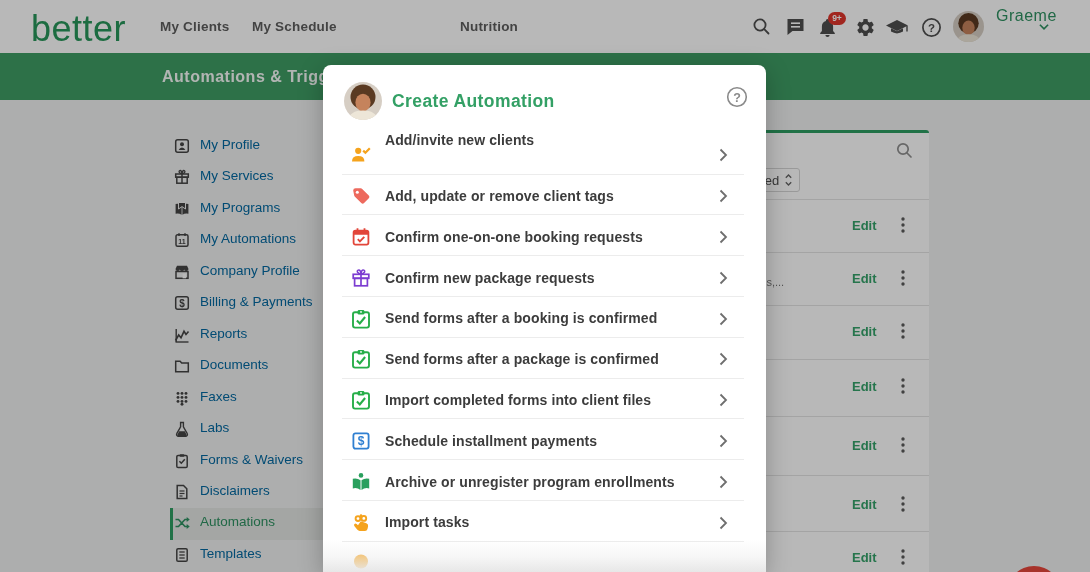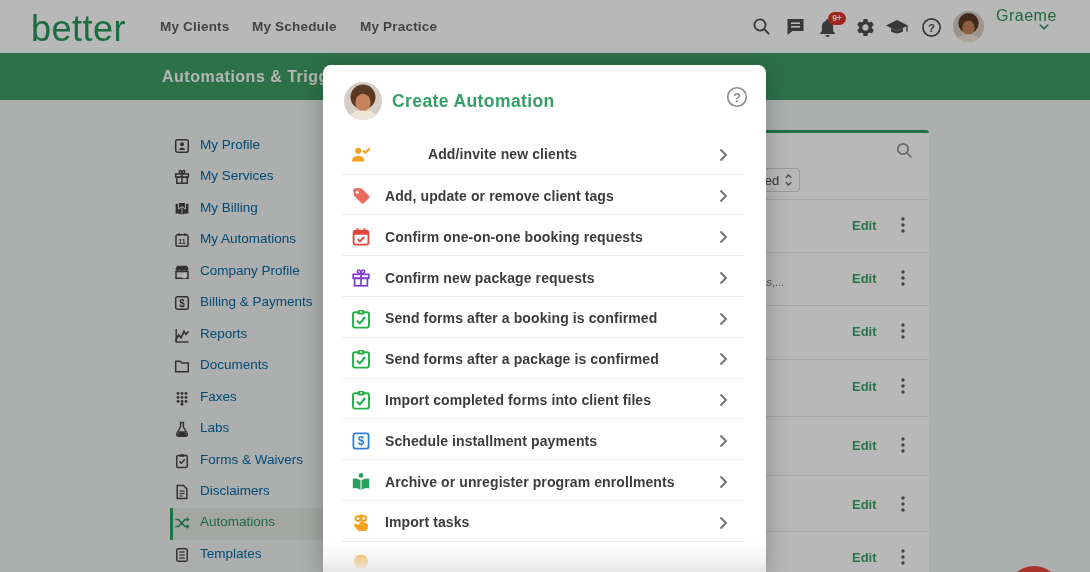--- a/index.html
+++ b/index.html
@@ -32,21 +32,21 @@
 #mfade { position:absolute; left:0; top:475px; width:443px; height:32px; background:linear-gradient(to bottom, rgba(245,245,245,0) 0%, rgba(238,238,238,0.55) 55%, #e7e7e7 100%); }
 </style>
 </head>
 <body>
 <div id="stage">
 
   <div id="topbar">
     <div id="logo">better</div>
     <div class="nav" style="left:160px;">My Clients</div>
     <div class="nav" style="left:252px;">My Schedule</div>
-    <div class="nav" style="left:360px;">My Practice</div>
+    <div class="nav" style="left:460px;">Nutrition</div>
     <div id="hicons">
 
       <svg class="abs" style="left:751px;top:16px;" width="21" height="21" viewBox="0 0 21 21">
         <circle cx="9" cy="9" r="5.6" fill="none" stroke="#4e4e4e" stroke-width="1.8"></circle>
         <line x1="13.2" y1="13.2" x2="17.5" y2="17.5" stroke="#4e4e4e" stroke-width="1.8" stroke-linecap="round"></line>
       </svg>
 
       <svg class="abs" style="left:785px;top:16px;" width="21" height="21" viewBox="0 0 21 21">
         <path d="M2.5 3 h16 v12 h-11 l-5 4 z" fill="#4e4e4e"></path>
         <line x1="6" y1="7.2" x2="15" y2="7.2" stroke="#fff" stroke-width="1.6"></line>
@@ -106,21 +106,21 @@
         <circle cx="8" cy="6.3" r="2" fill="#454545"></circle>
         <path d="M4.6 12 q1.2 -2.6 3.4 -2.6 q2.2 0 3.4 2.6 z" fill="#454545"></path>
       </svg>
       <div class="side" style="top:168.4px;">My Services</div>
       <svg class="sideicon" style="top:169.4px;" viewBox="0 0 16 16">
         <rect x="1.7" y="5" width="12.6" height="3.2" fill="none" stroke="#454545" stroke-width="1.5"></rect>
         <rect x="2.8" y="8.2" width="10.4" height="6" fill="none" stroke="#454545" stroke-width="1.5"></rect>
         <line x1="8" y1="5" x2="8" y2="14.2" stroke="#454545" stroke-width="1.5"></line>
         <path d="M8 4.6 C5.4 4.6 4.2 2.2 5.8 1.6 C7.2 1.1 8 3 8 4.6 C8 3 8.8 1.1 10.2 1.6 C11.8 2.2 10.6 4.6 8 4.6 z" fill="none" stroke="#454545" stroke-width="1.3"></path>
       </svg>
-      <div class="side" style="top:199.9px;">My Billing</div>
+      <div class="side" style="top:199.9px;">My Programs</div>
       <svg class="sideicon" style="top:200.9px;" viewBox="0 0 16 16">
         <path d="M7.6 4.2 q-2.8 -2 -6 -1.1 v9.6 q3.2 -0.9 6 1.1 z" fill="#454545"></path>
         <path d="M8.4 4.2 q2.8 -2 6 -1.1 v9.6 q-3.2 -0.9 -6 1.1 z" fill="#454545"></path>
         <path d="M4.5 1.5 h7 v6.5 l-3.5 -2.4 -3.5 2.4 z" fill="#454545" stroke="#fff" stroke-width="0.9"></path>
       </svg>
       <div class="side" style="top:231.3px;">My Automations</div>
       <svg class="sideicon" style="top:232.3px;" viewBox="0 0 16 16">
         <rect x="2" y="2.8" width="12" height="11.5" rx="1.5" fill="none" stroke="#454545" stroke-width="1.5"></rect>
         <line x1="5" y1="1.2" x2="5" y2="4" stroke="#454545" stroke-width="1.5"></line>
         <line x1="11" y1="1.2" x2="11" y2="4" stroke="#454545" stroke-width="1.5"></line>
@@ -277,21 +277,21 @@
           <ellipse cx="19" cy="20.5" rx="7.6" ry="8.8" fill="#c5835c"></ellipse>
           <path d="M4 38 q2 -9.5 15 -9.5 q13 0 15 9.5 z" fill="#ede6d8"></path>
       </g>
     </svg>
     <div id="mtitle">Create Automation</div>
     <svg class="abs" style="left:403px;top:21px;" width="22" height="22" viewBox="0 0 22 22">
       <circle cx="11" cy="11" r="9.3" fill="none" stroke="#8a8a8a" stroke-width="1.6"></circle>
       <text x="11" y="15.5" font-size="12.5" font-weight="700" fill="#8a8a8a" text-anchor="middle" font-family="Liberation Sans">?</text>
     </svg>
     <div id="mrows">
-        <div class="mrow" style="top:81px;margin-left:43px;">Add/invite new clients</div>
+        <div class="mrow" style="top:67px;">Add/invite new clients</div>
         <div class="mrow" style="top:122.9px;">Add, update or remove client tags</div>
         <div class="mdiv" style="top:108.6px;"></div>
         <div class="mrow" style="top:163.7px;">Confirm one-on-one booking requests</div>
         <div class="mdiv" style="top:149.4px;"></div>
         <div class="mrow" style="top:204.5px;">Confirm new package requests</div>
         <div class="mdiv" style="top:190.2px;"></div>
         <div class="mrow" style="top:245.3px;">Send forms after a booking is confirmed</div>
         <div class="mdiv" style="top:231.0px;"></div>
         <div class="mrow" style="top:286.1px;">Send forms after a package is confirmed</div>
         <div class="mdiv" style="top:271.8px;"></div>

